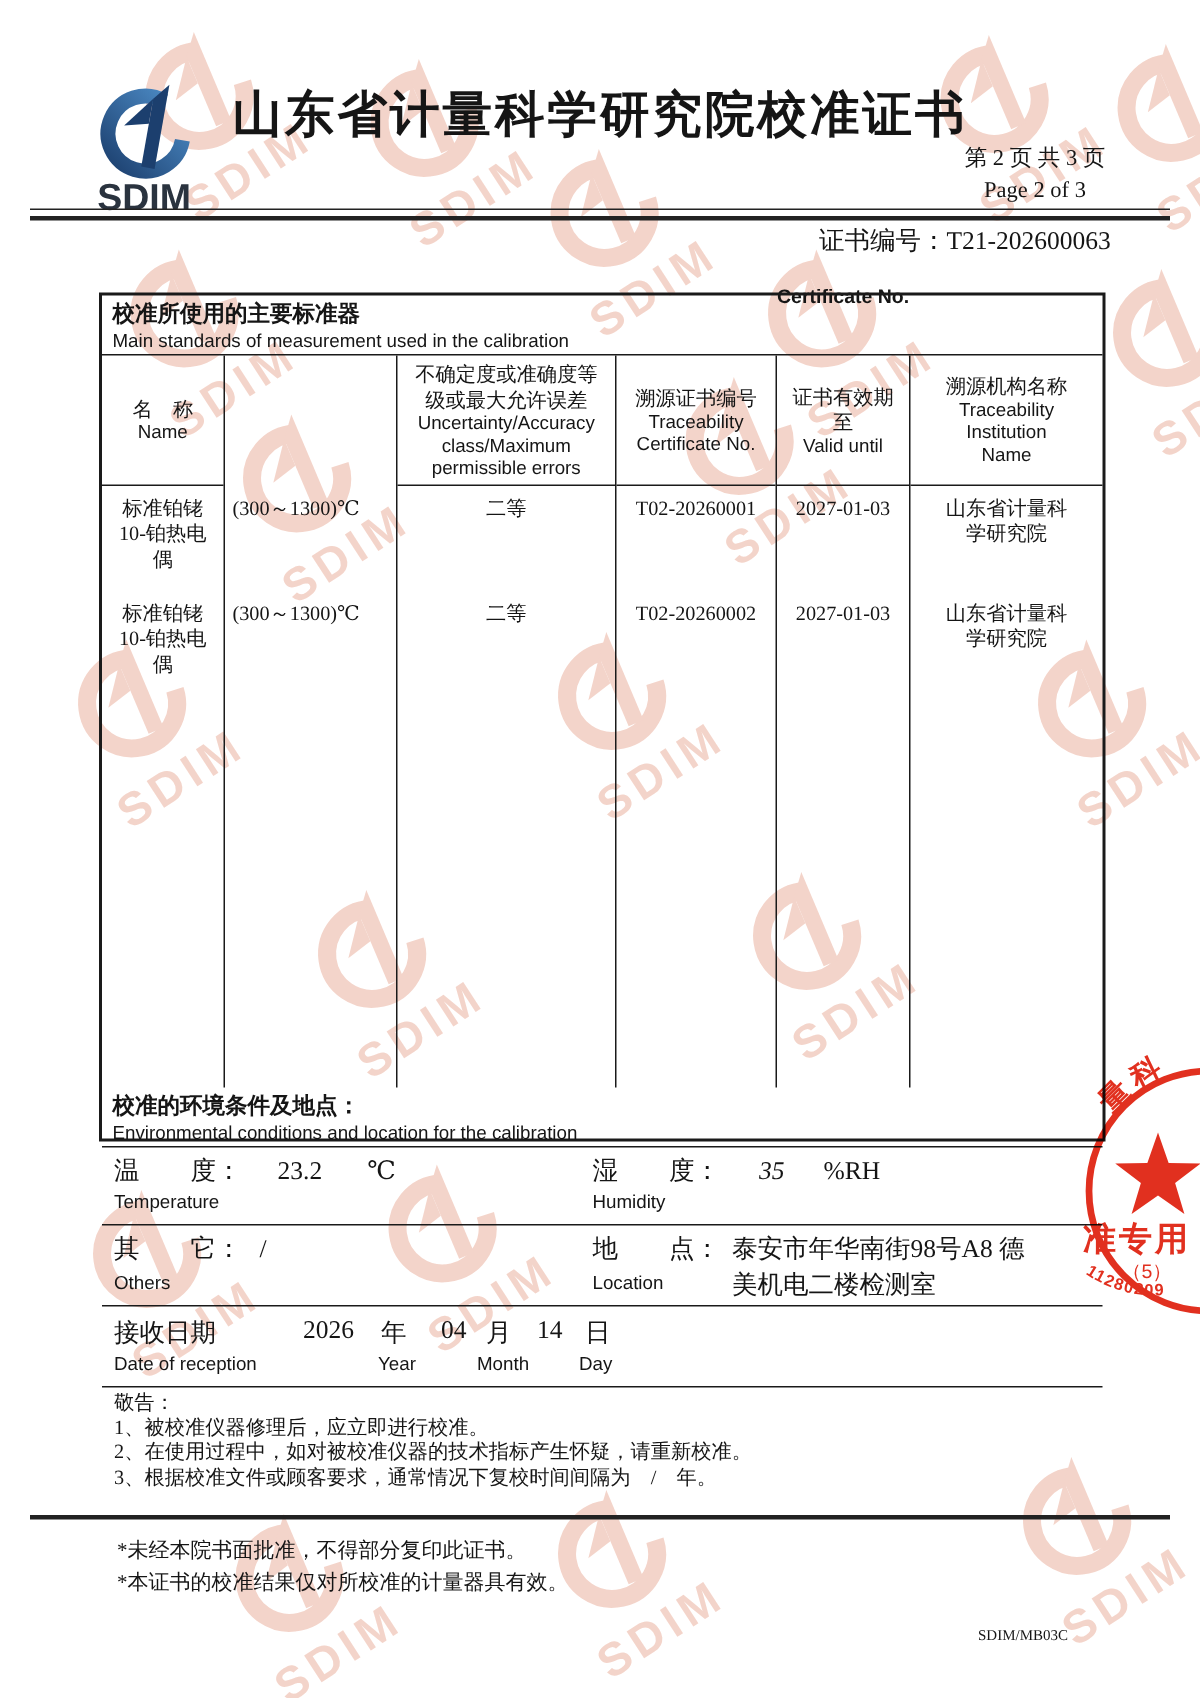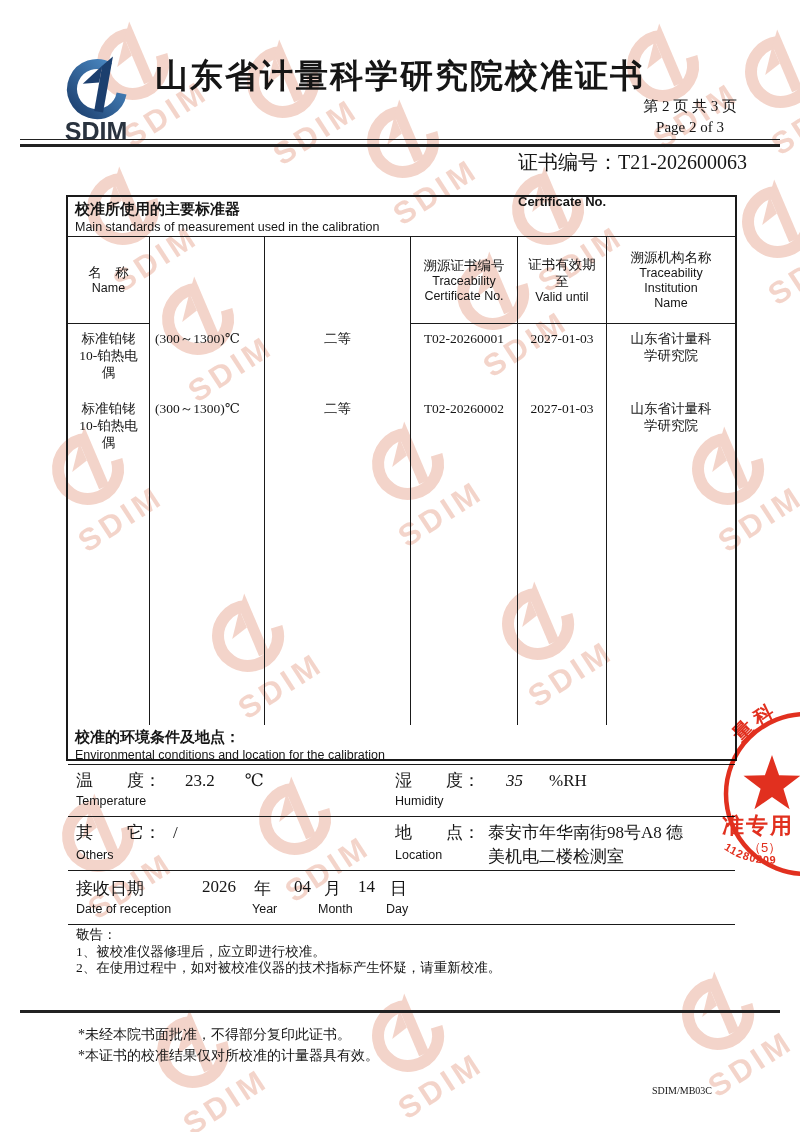--- a/index.html
+++ b/index.html
@@ -17,21 +17,21 @@
   .wm .wm-s{font-family:"Liberation Sans","DejaVu Sans",sans-serif;font-weight:bold;
       font-size:31px;letter-spacing:4px;color:#f2cdc1;margin-top:-6px;}
 
   
   .title-zh{left:0;right:0;top:54px;font-size:33px;font-weight:bold;letter-spacing:2px;z-index:1;}
   .title-en{left:0;right:0;top:101px;font-size:22px;font-weight:bold;z-index:1;}
   .pageinfo{left:628px;top:96px;width:124px;text-align:center;font-size:15px;line-height:21px;z-index:1;}
   .dblrule{left:20px;right:20px;top:139px;height:4px;border-top:1.5px solid #222;
            border-bottom:3px solid #222;z-index:1;}
   .certno{left:518px;top:149px;z-index:1;}
-  .certno .l1{font-size:20px;}
+  .certno .l1{font-size:17px;margin-left:28px;}
   .certno .l2{font-size:13px;margin-top:18px;font-weight:bold;}
 
   
   .mainbox{left:66px;top:195px;width:671px;height:566px;border:2px solid #1a1a1a;
            box-sizing:border-box;z-index:1;}
   .sec-head{position:absolute;left:0;right:0;height:40px;border-bottom:1.5px solid #1a1a1a;
             box-sizing:border-box;padding:3px 7px 0 7px;}
   .sec-head .zh{font-size:15px;font-weight:600;}
   .sec-head .en{font-size:12.5px;margin-top:1px;}
 
@@ -329,20 +329,25 @@
 10-铂热电
 偶</div>
       </div>
 
       <div class="tcol" style="left:82px;width:115px;">
         <div class="tdata r1 left">(300～1300)℃</div>
         <div class="tdata r2 left">(300～1300)℃</div>
       </div>
 
       <div class="tcol" style="left:197px;width:146px;">
+        <div class="th">
+          <span class="zh sans">不确定度或准确度等
+级或最大允许误差</span>
+          <span class="en sans">Uncertainty/Accuracy class/Maximum permissible errors</span>
+        </div>
         <div class="tdata r1">二等</div>
         <div class="tdata r2">二等</div>
       </div>
 
       <div class="tcol" style="left:343px;width:107px;">
         <div class="th">
           <span class="zh sans">溯源证书编号</span>
           <span class="en sans">Traceability Certificate No.</span>
         </div>
         <div class="tdata r1">T02-20260001</div>
@@ -418,20 +423,21 @@
       <span class="abs en-label" style="left:8px;top:31px;">Date of reception</span>
       <span class="abs en-label" style="left:184px;top:31px;">Year</span>
       <span class="abs en-label" style="left:250px;top:31px;">Month</span>
       <span class="abs en-label" style="left:318px;top:31px;">Day</span>
     </div>
 
     <div class="notice">
       <div>敬告：</div>
       <div>1、被校准仪器修理后，应立即进行校准。</div>
       <div>2、在使用过程中，如对被校准仪器的技术指标产生怀疑，请重新校准。</div>
+      <div>3、根据校准文件或顾客要求，通常情况下复校时间间隔为　/　年。</div>
     </div>
   </div>
 
   <div class="abs botrule"></div>
   <div class="abs footnotes">
     <div>*未经本院书面批准，不得部分复印此证书。</div>
     <div>*本证书的校准结果仅对所校准的计量器具有效。</div>
   </div>
   <div class="abs doccode">SDIM/MB03C</div>
 

